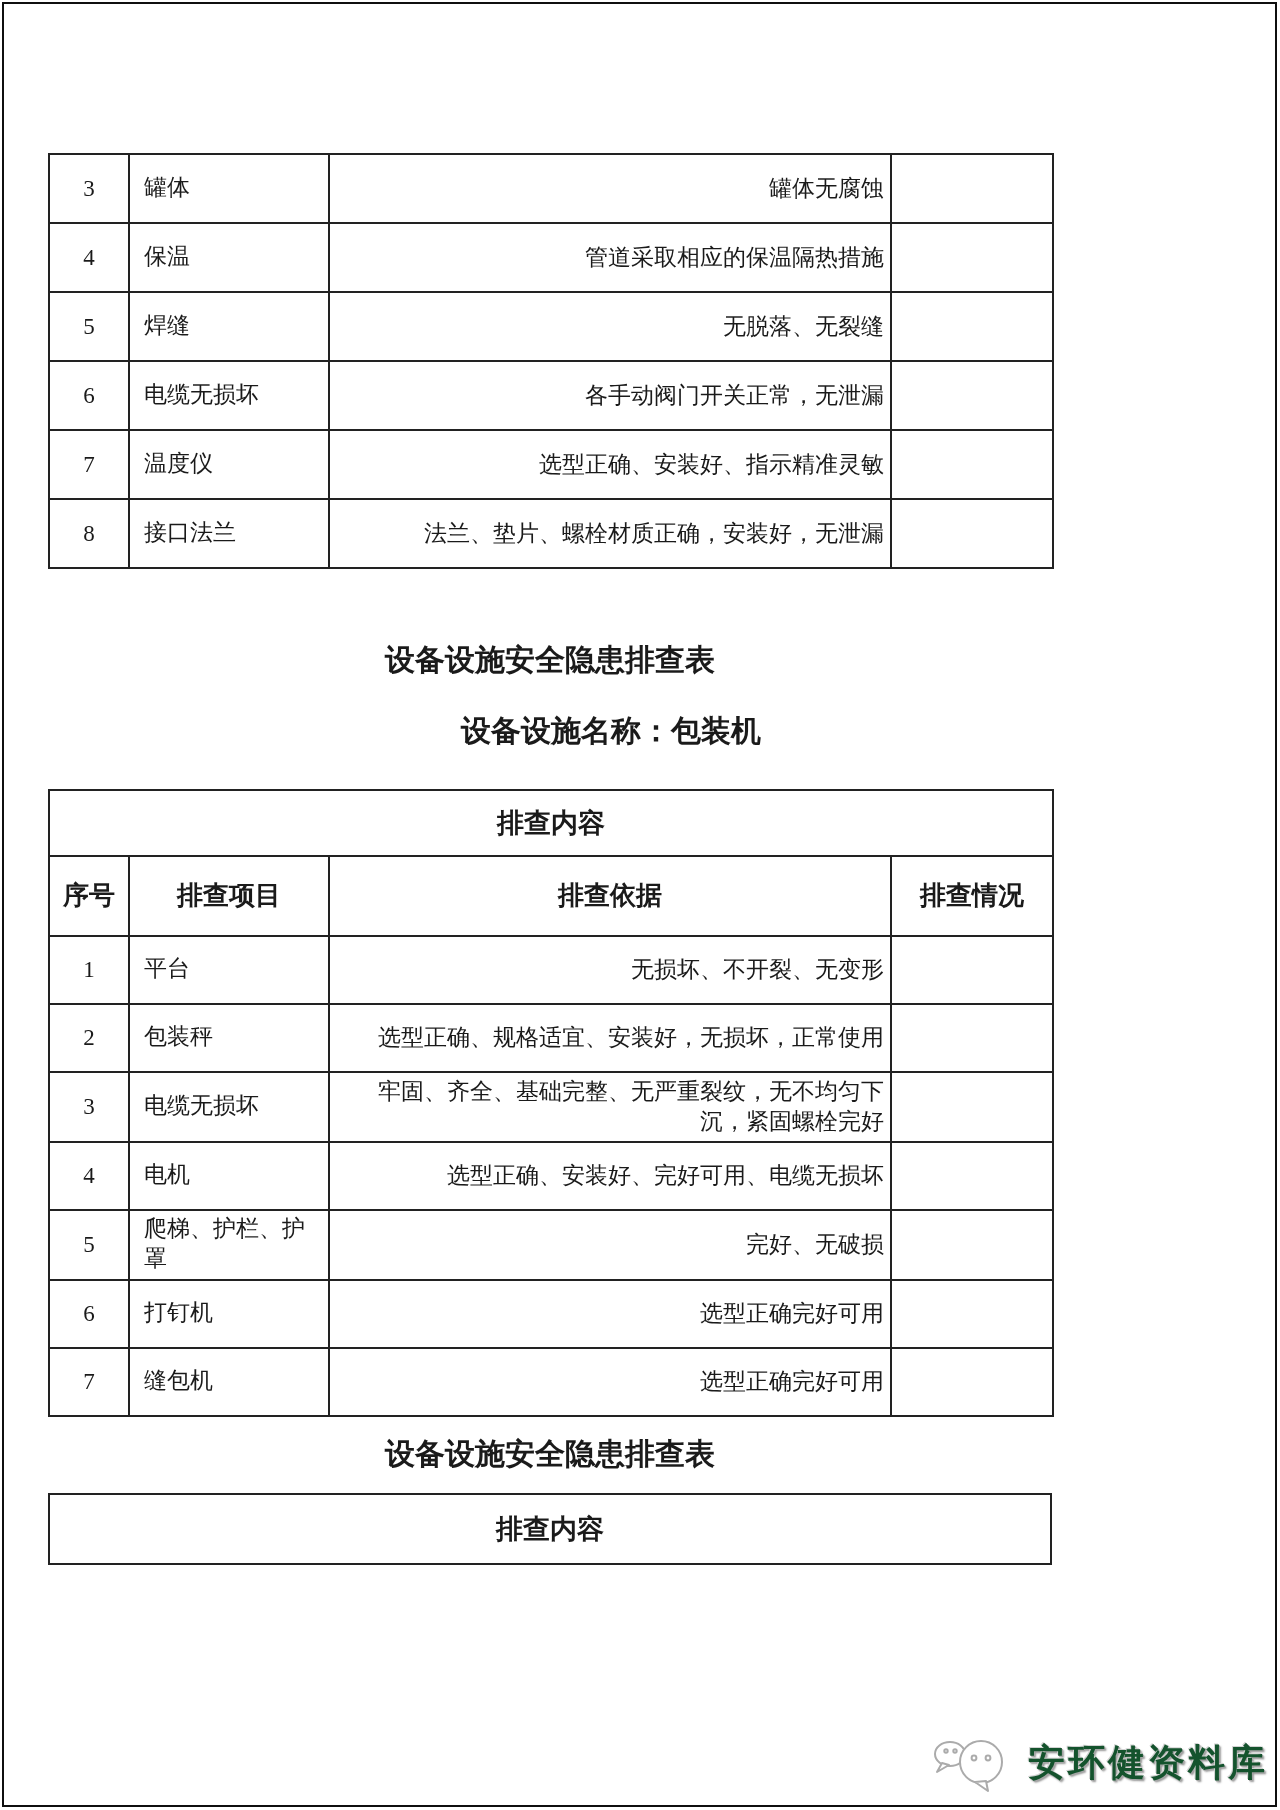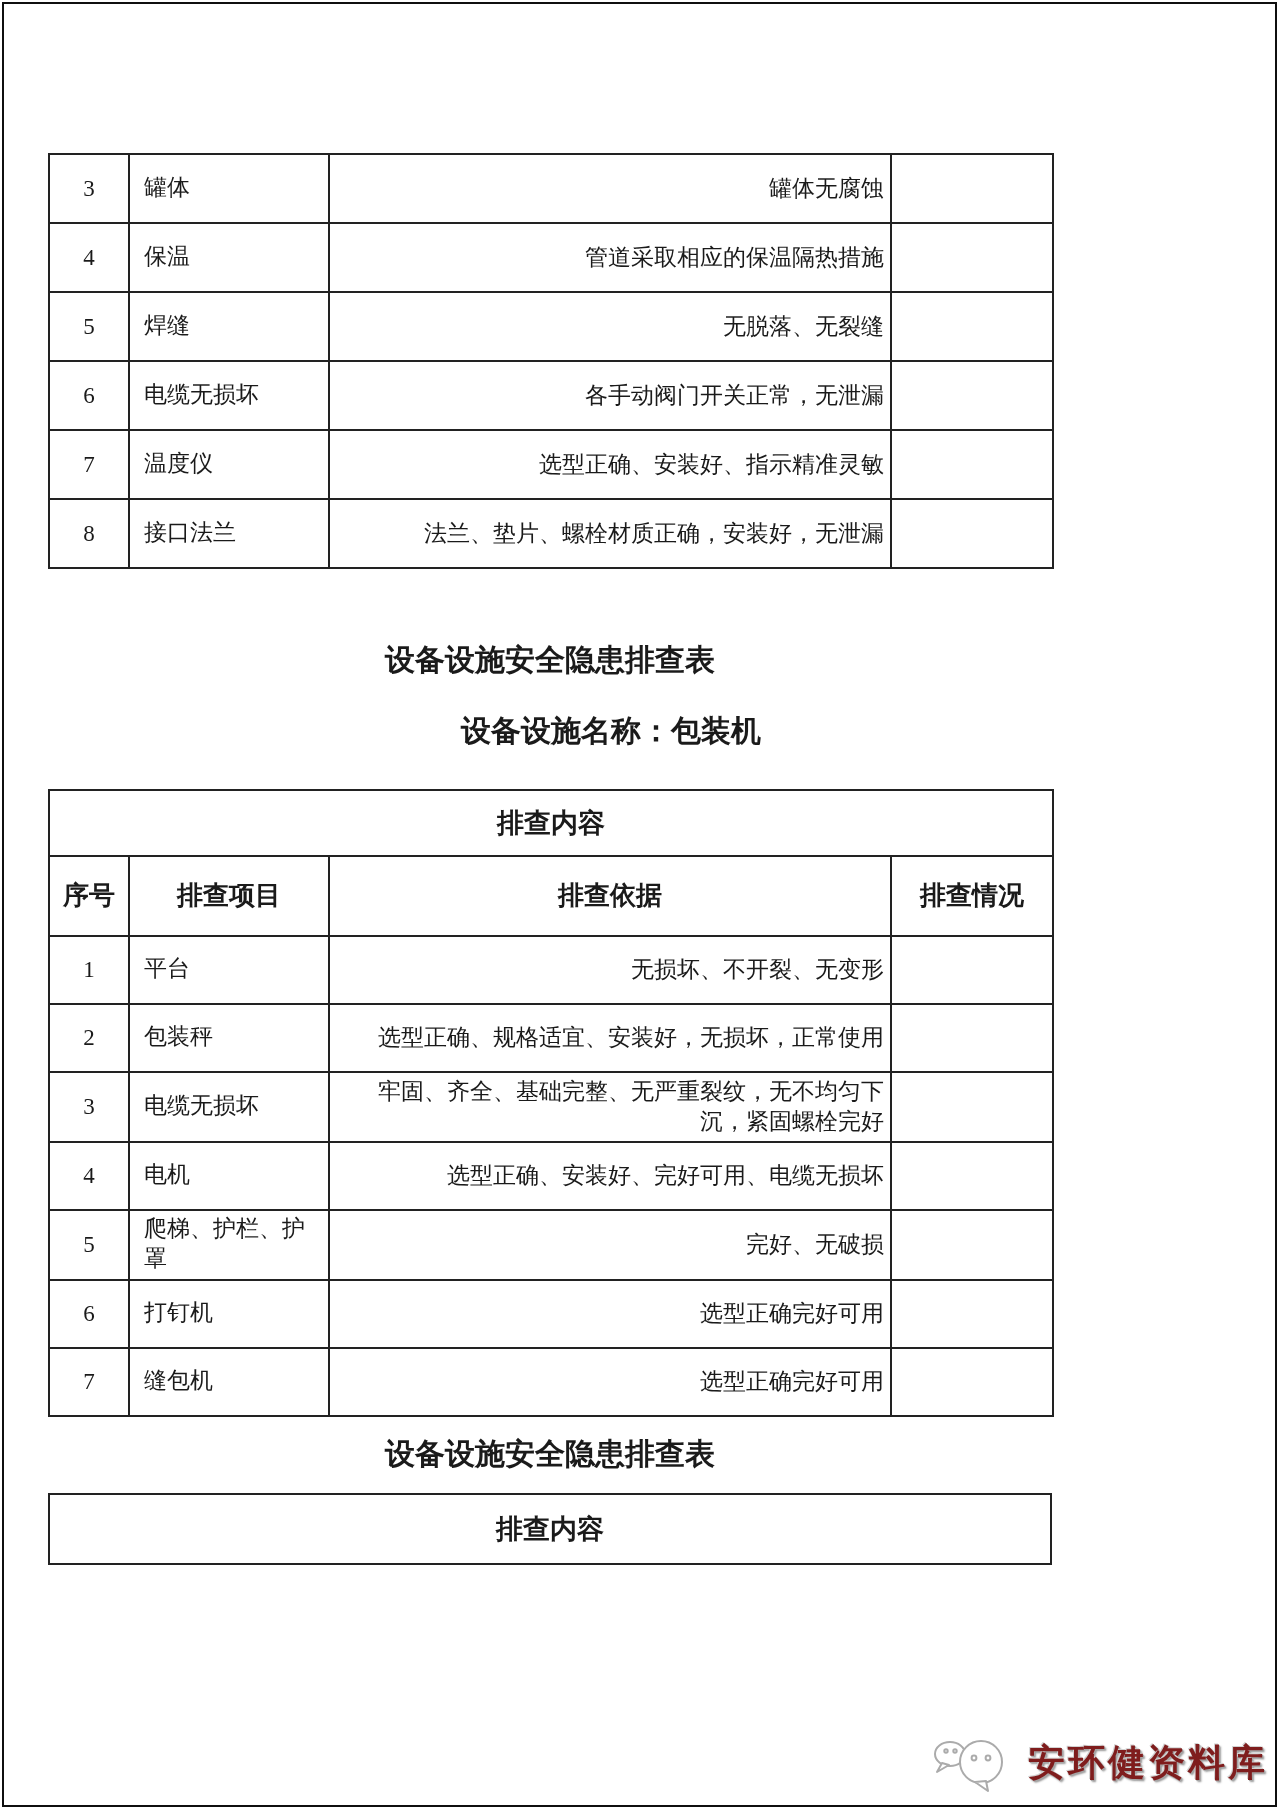--- a/index.html
+++ b/index.html
@@ -52,21 +52,21 @@
   .footer{
     margin-top:68px;text-align:center;font-size:17px;color:#111;
     font-family:"Liberation Serif","DejaVu Serif",serif;letter-spacing:1px;
   }
   .watermark{
     position:absolute;right:12px;bottom:16px;display:flex;align-items:center;
     gap:10px;
   }
   .watermark .wm-text{
     font-family:"Liberation Sans","DejaVu Sans",sans-serif;
-    font-size:37px;font-weight:bold;letter-spacing:3px;color:#7f1d1d;
+    font-size:37px;font-weight:bold;letter-spacing:3px;color:#14532d;
     text-shadow:-1px -1px 0 #d2d2d2,1px 1px 0 #a6a6a6,2px 2px 2px #989898;
   }
   .wm-icon{display:block;}
 </style>
 </head>
 <body>
 
 <div class="page-frame"></div>
 
 <div class="content">

